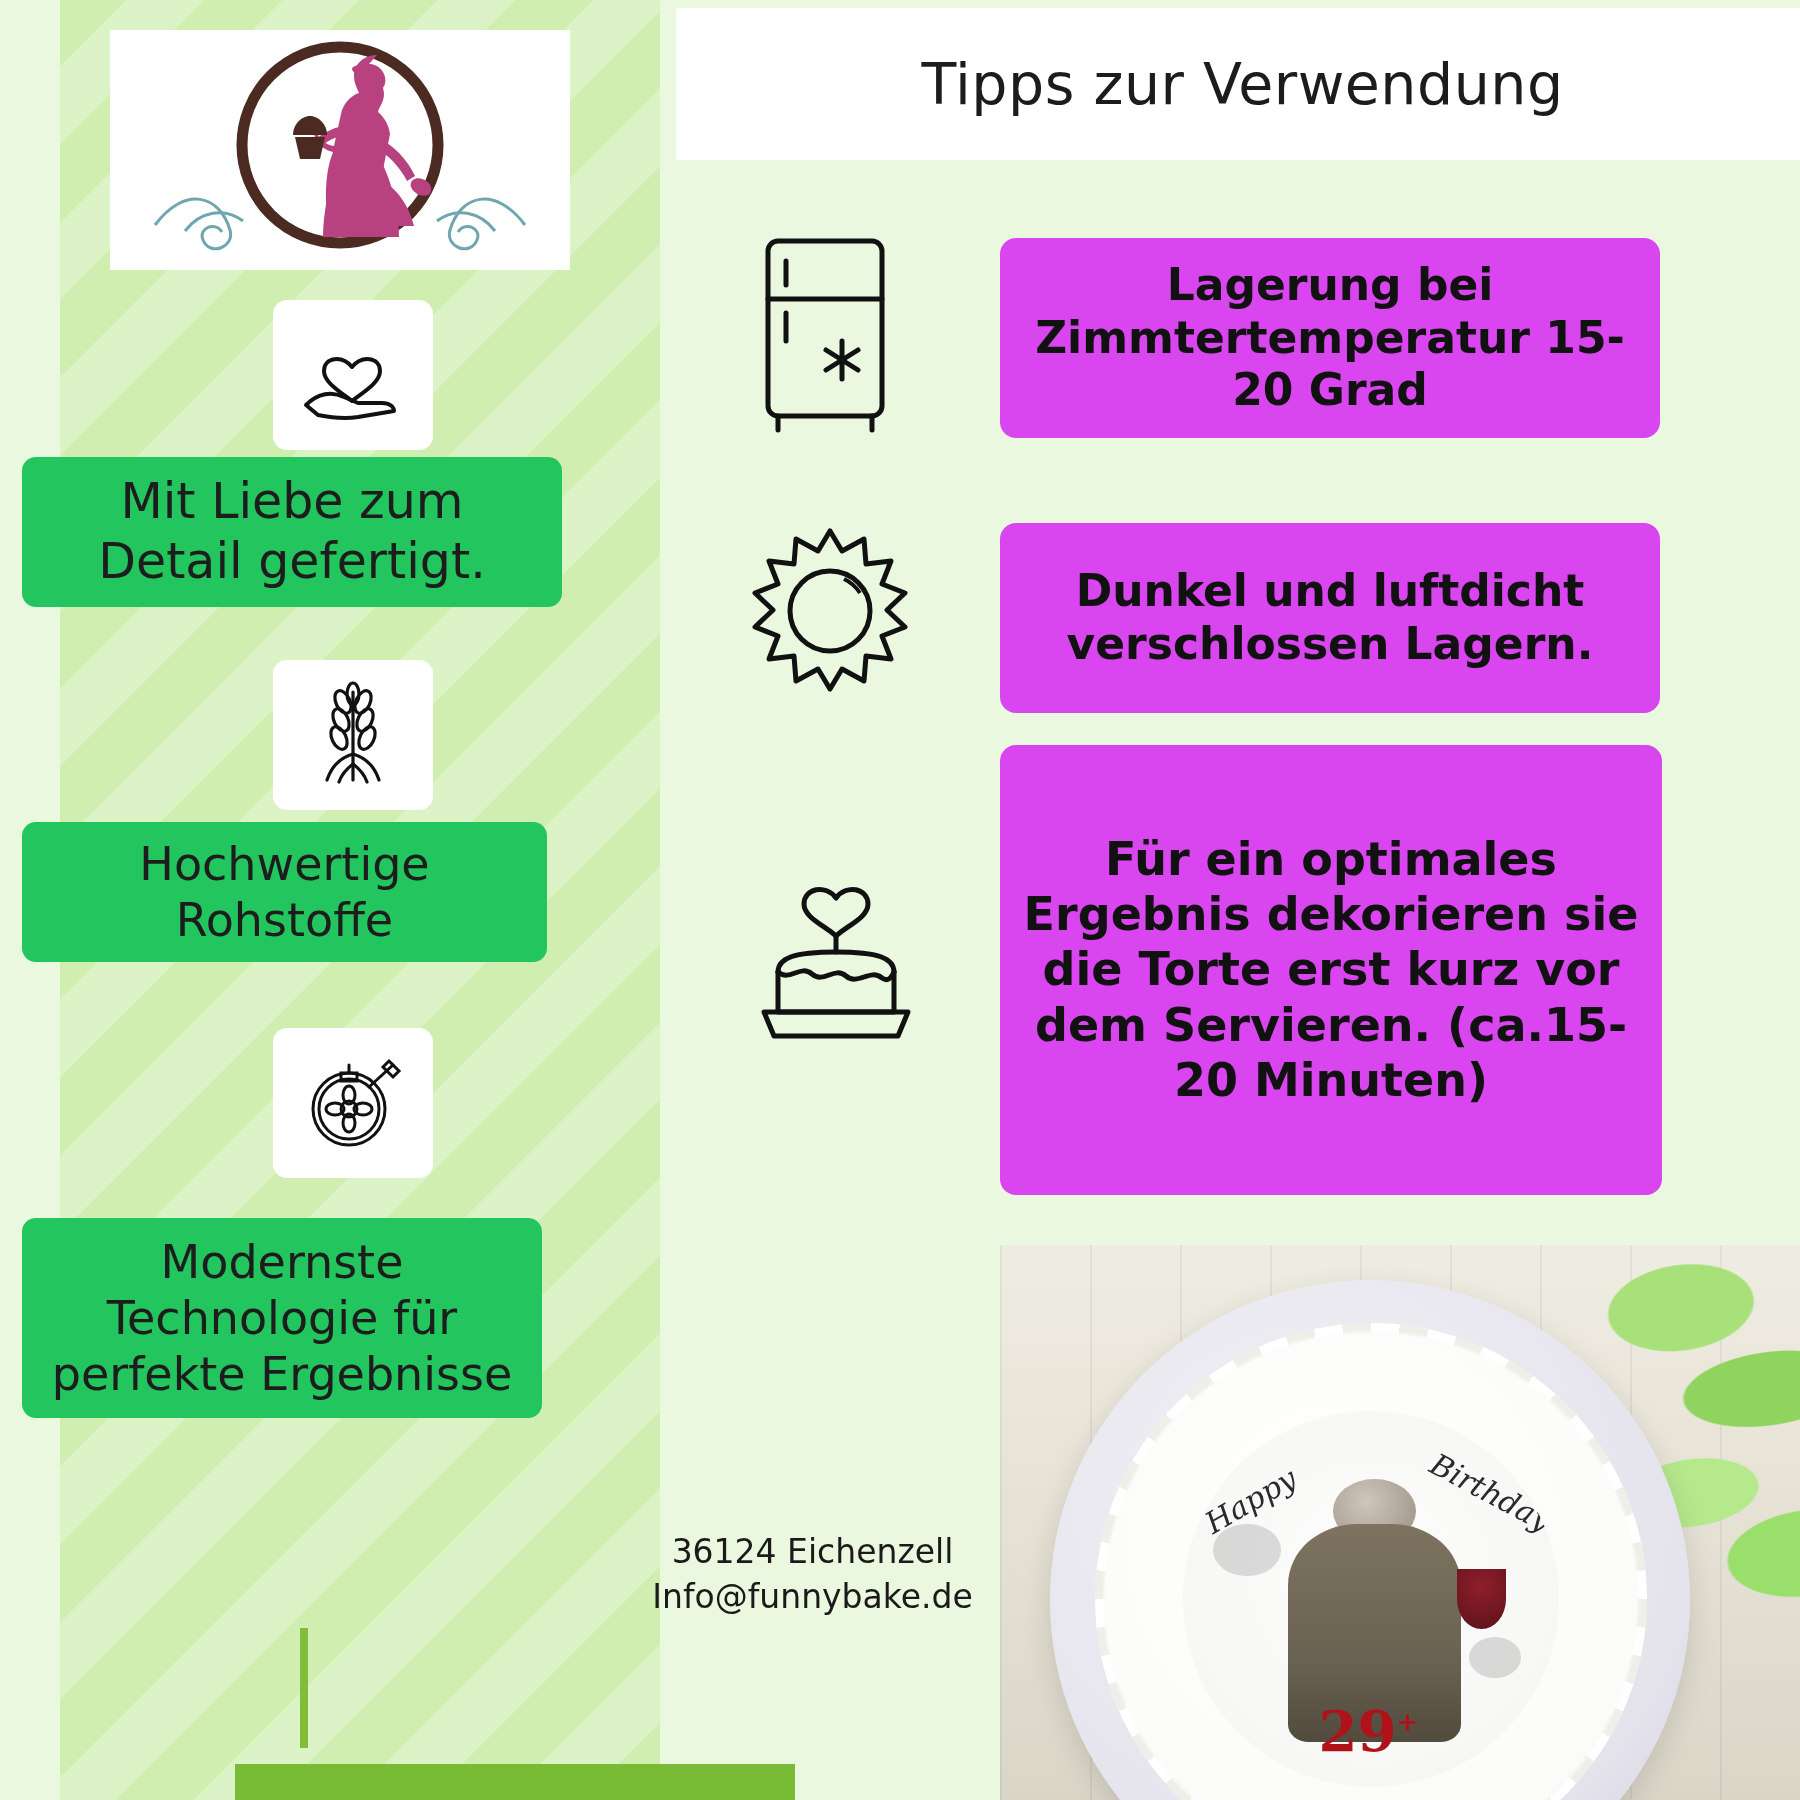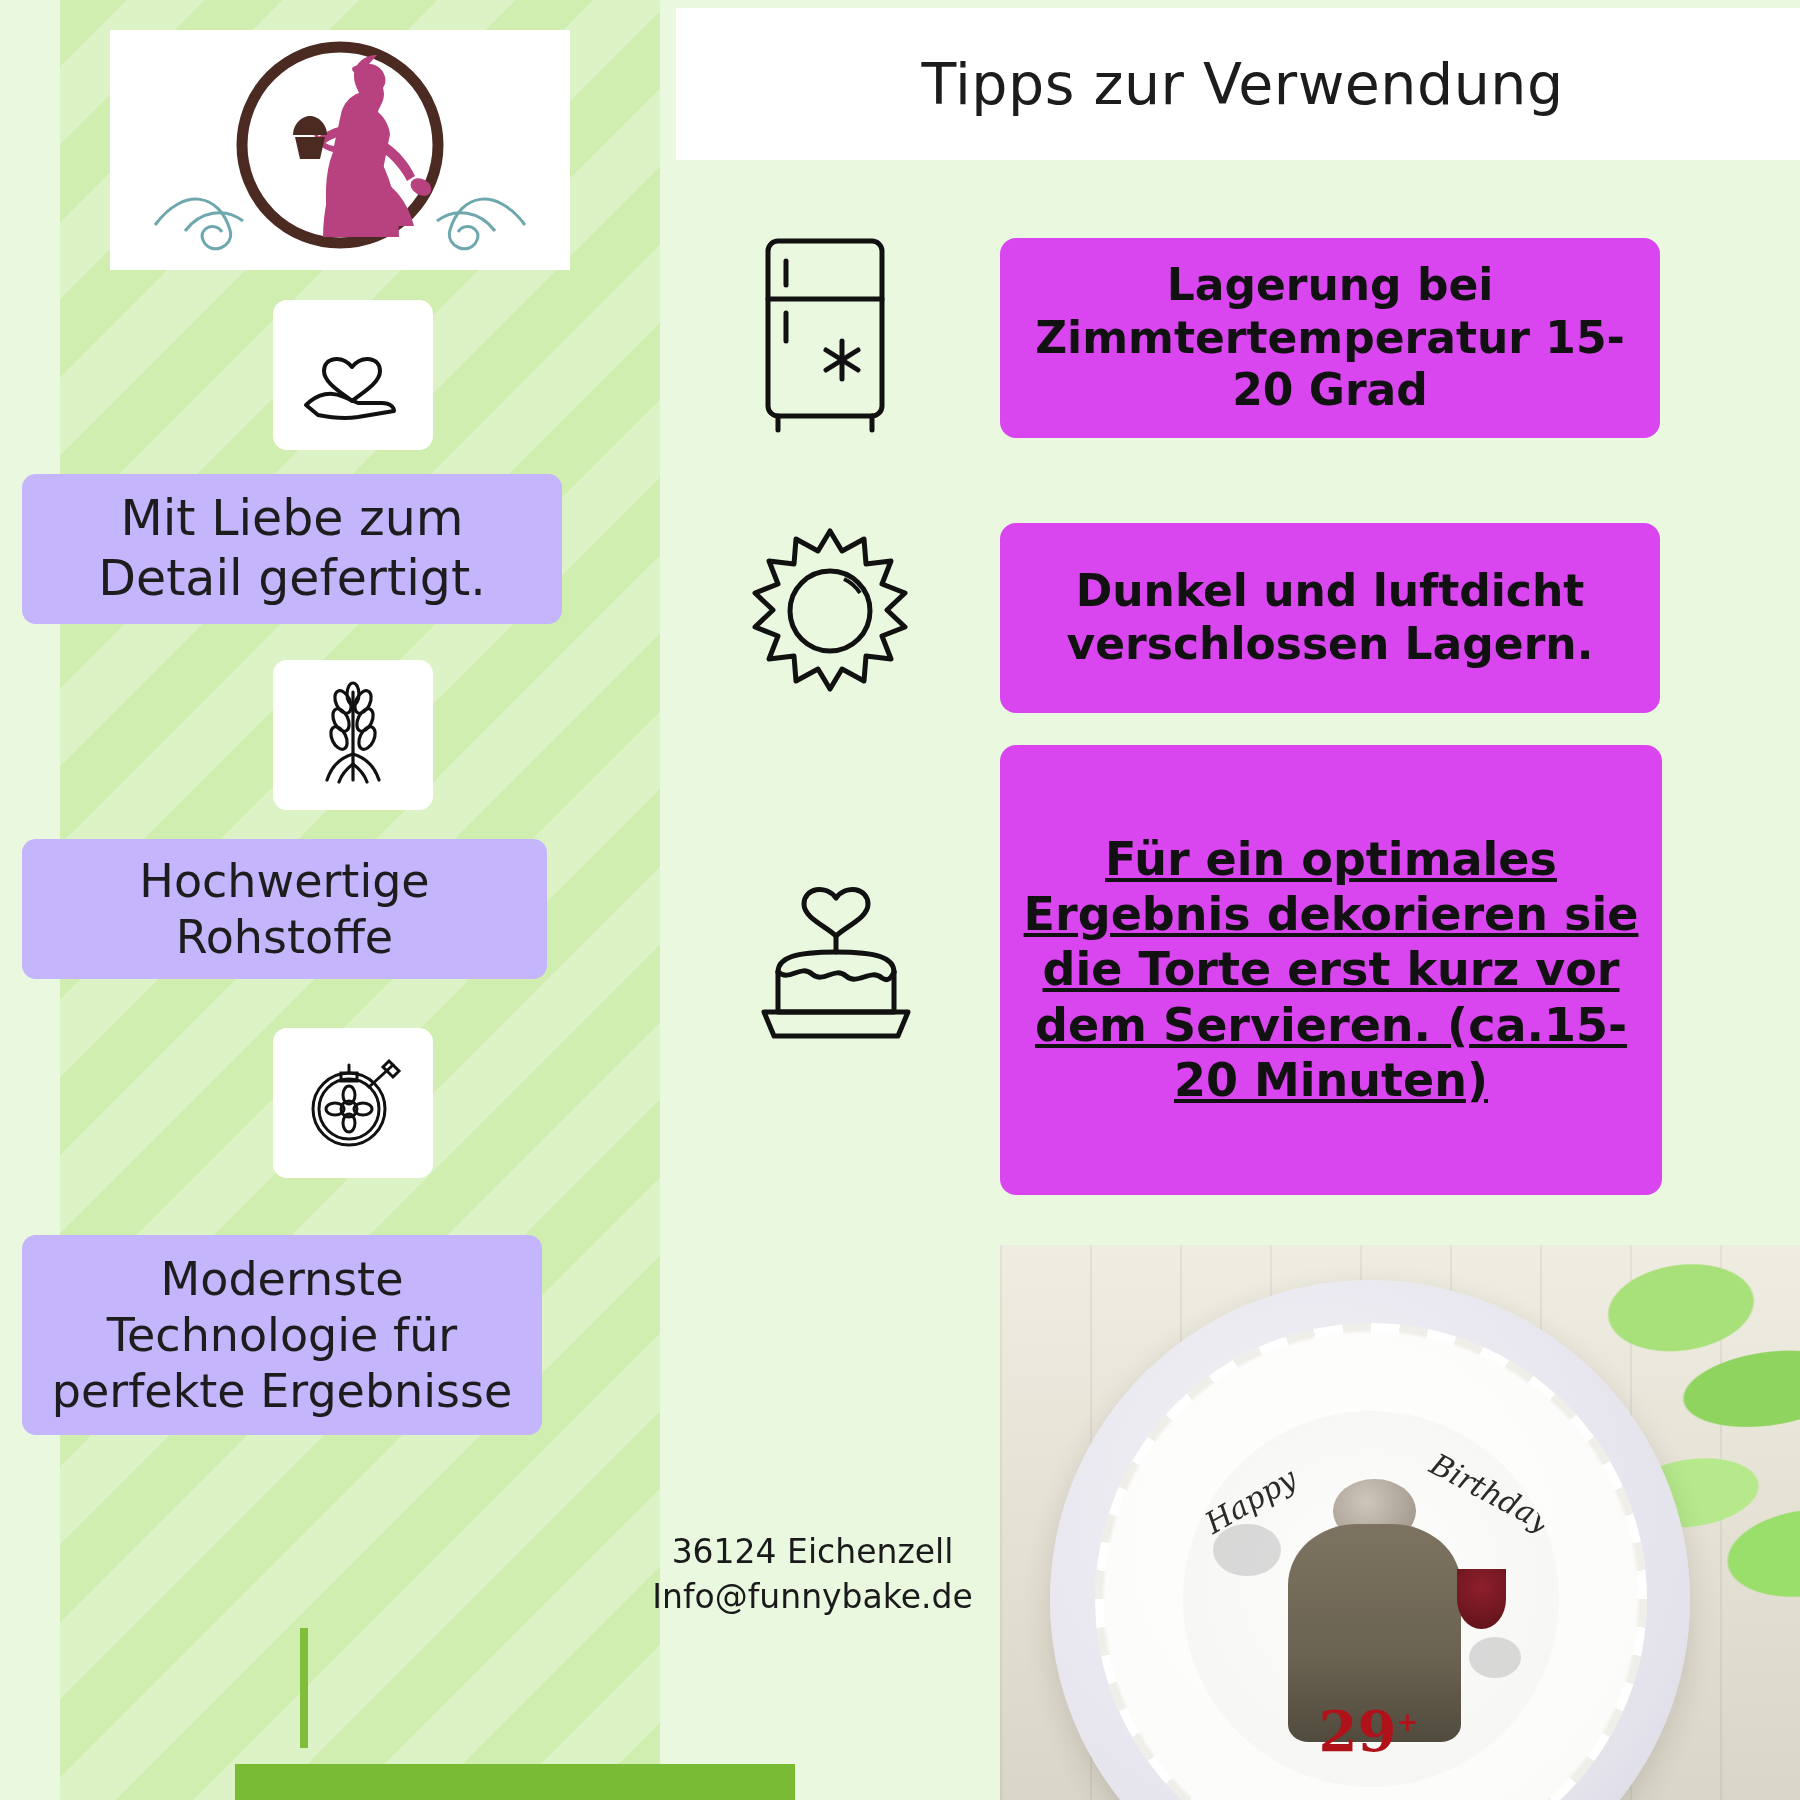--- a/index.html
+++ b/index.html
@@ -53,29 +53,28 @@
     position: absolute;
     width: 160px; height: 150px;
     background: #ffffff;
     border-radius: 14px;
     display: flex; align-items: center; justify-content: center;
   }
   .icon-tile svg { display: block; }
 
   .left-text-card {
     position: absolute;
-    background: #c4b5fd;
+    background: #22c55e;
     border-radius: 14px;
     display: flex; align-items: center; justify-content: center;
     text-align: center;
     color: #1d1d1d;
     font-family: "DejaVu Sans", sans-serif;
     line-height: 1.22;
     padding: 14px 20px;
-    margin-top: 17px;
   }
 
   
   #tile-heart  { left: 273px; top: 300px; }
   #card-liebe  { left: 22px;  top: 457px; width: 540px; height: 150px; font-size: 49px; }
   #tile-wheat  { left: 273px; top: 660px; }
   #card-rohst  { left: 22px;  top: 822px; width: 525px; height: 140px; font-size: 46px; }
   #tile-tech   { left: 273px; top: 1028px; }
   #card-modern { left: 22px;  top: 1218px; width: 520px; height: 200px; font-size: 46px; }
 
@@ -115,21 +114,21 @@
     padding: 12px 18px;
   }
 
   #icon-fridge { left: 740px; top: 228px; width: 170px; height: 215px; }
   #card-fridge { left: 1000px; top: 238px; width: 660px; height: 200px; font-size: 44px; }
 
   #icon-sun    { left: 735px; top: 520px; width: 190px; height: 180px; }
   #card-sun    { left: 1000px; top: 523px; width: 660px; height: 190px; font-size: 44px; }
 
   #icon-cake   { left: 735px; top: 855px; width: 200px; height: 200px; }
-  #card-cake   { left: 1000px; top: 745px; width: 662px; height: 450px; font-size: 46px; text-decoration: underline; }
+  #card-cake   { left: 1000px; top: 745px; width: 662px; height: 450px; font-size: 46px; }
 
   
   .address {
     position: absolute;
     left: 640px; top: 1530px;
     width: 345px;
     text-align: center;
     font-family: "DejaVu Sans", sans-serif;
     color: #1a1a1a;
   }

